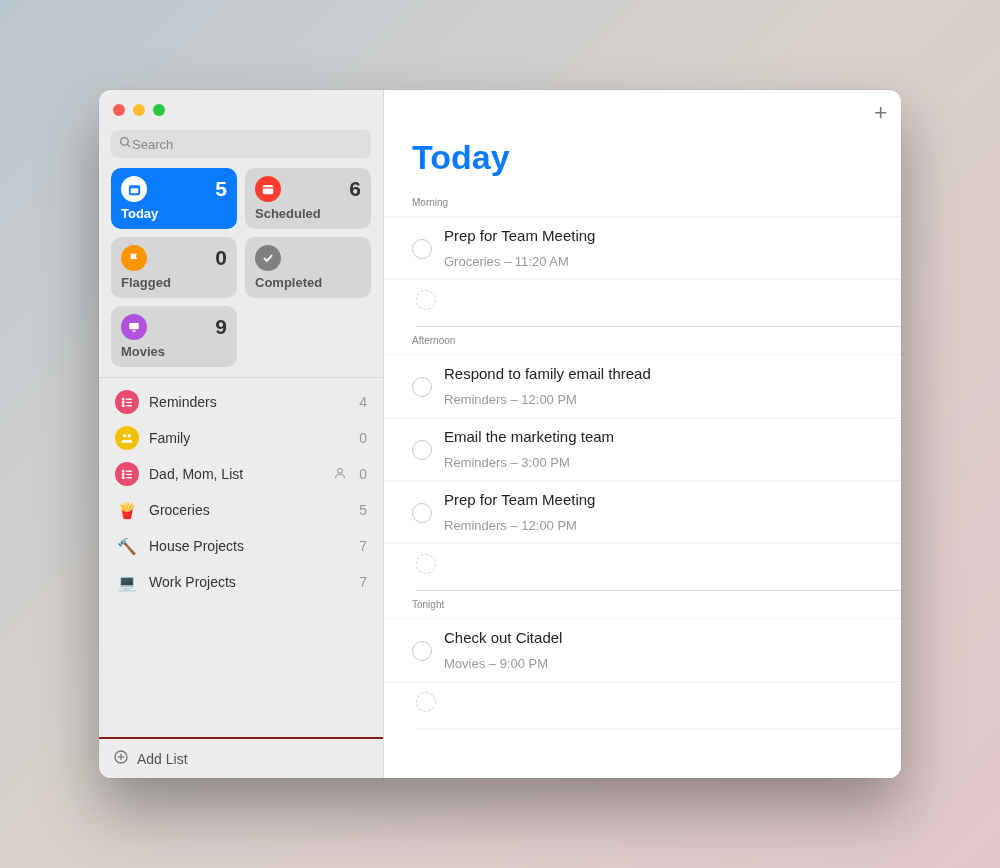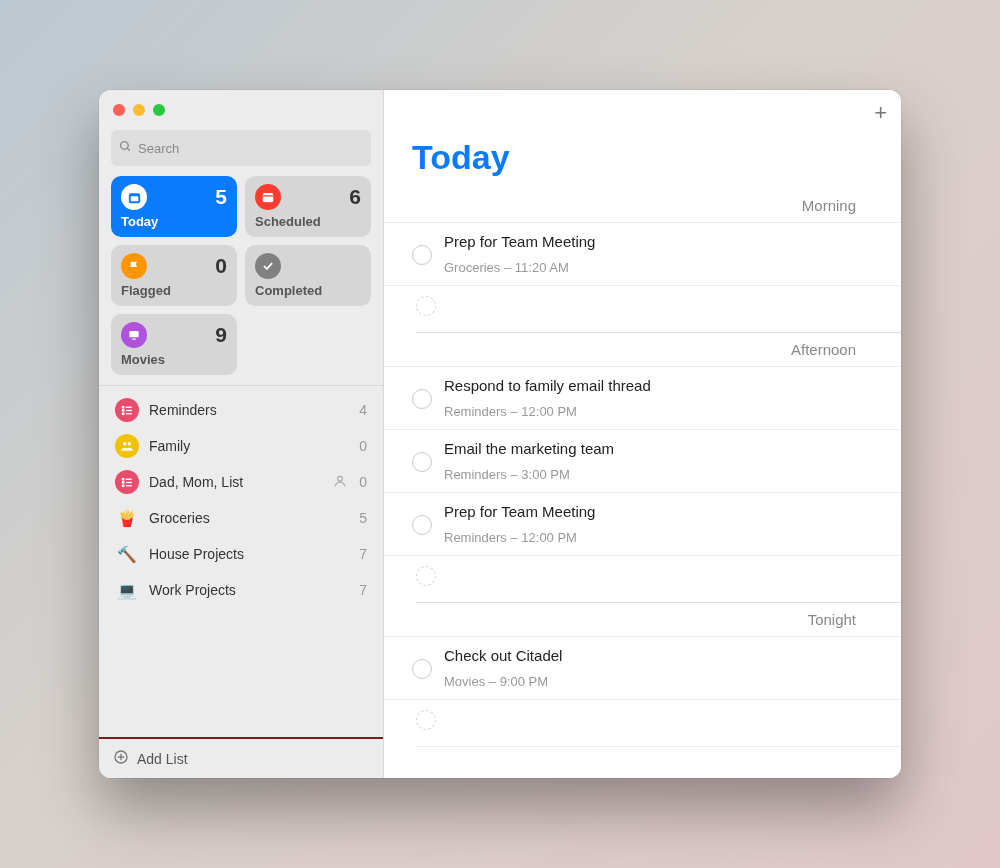--- a/index.html
+++ b/index.html
@@ -23,23 +23,23 @@
     width: 285px; flex-shrink: 0;
     background: #ececec;
     display: flex; flex-direction: column;
     border-right: 1px solid #d8d8d8;
   }
   .traffic { display: flex; gap: 8px; padding: 14px 14px 10px; }
   .tl { width: 12px; height: 12px; border-radius: 50%; }
   .tl.r { background: #ff5f57; } .tl.y { background: #febc2e; } .tl.g { background: #28c840; }
 
   .search {
-    margin: 4px 12px 10px; height: 36px;
+    margin: 4px 12px 10px; height: 28px;
     background: #dedede; border-radius: 6px;
-    display: flex; align-items: center; padding: 0 8px; gap: 6px;
+    display: flex; align-items: center; padding: 0 8px; 
     color: #888; font-size: 13px;
   }
 
   .cards {
     padding: 0 12px 10px;
     display: grid; grid-template-columns: 1fr 1fr; gap: 8px;
   }
   .card {
     border-radius: 10px; padding: 8px 10px 8px 10px;
     background: #d6d6d6;
@@ -81,23 +81,22 @@
     border-top: 2px solid #7f1d1d;
     padding: 10px 14px; display:flex; align-items:center; gap:8px;
     color:#555; font-size:14px;
   }
 
   .main { flex:1; background:#fff; display:flex; flex-direction:column; position:relative;}
   .plus { position:absolute; top:10px; right:14px; font-size:22px; color:#777; font-weight:300;}
   .title { font-size: 34px; font-weight: 700; color:#0a7aff; padding: 48px 28px 12px;}
   .sections { flex:1; overflow-y:auto; }
   .section-hdr {
-    font-size: 15px; color:#888; padding: 8px 45px 8px;
+    font-size: 10px; color:#888; padding: 8px 28px 8px;
     border-bottom: 1px solid #eee;
-    text-align: right;
   }
   .task {
     display:flex; align-items:center; gap:12px;
     padding: 10px 0 10px 28px;
     border-bottom: 1px solid #eee;
     margin-left:0;
   }
   .task .chk {
     width:20px; height:20px; border-radius:50%;
     border:1.5px solid #c8c8c8; flex-shrink:0; margin-top:1px;

